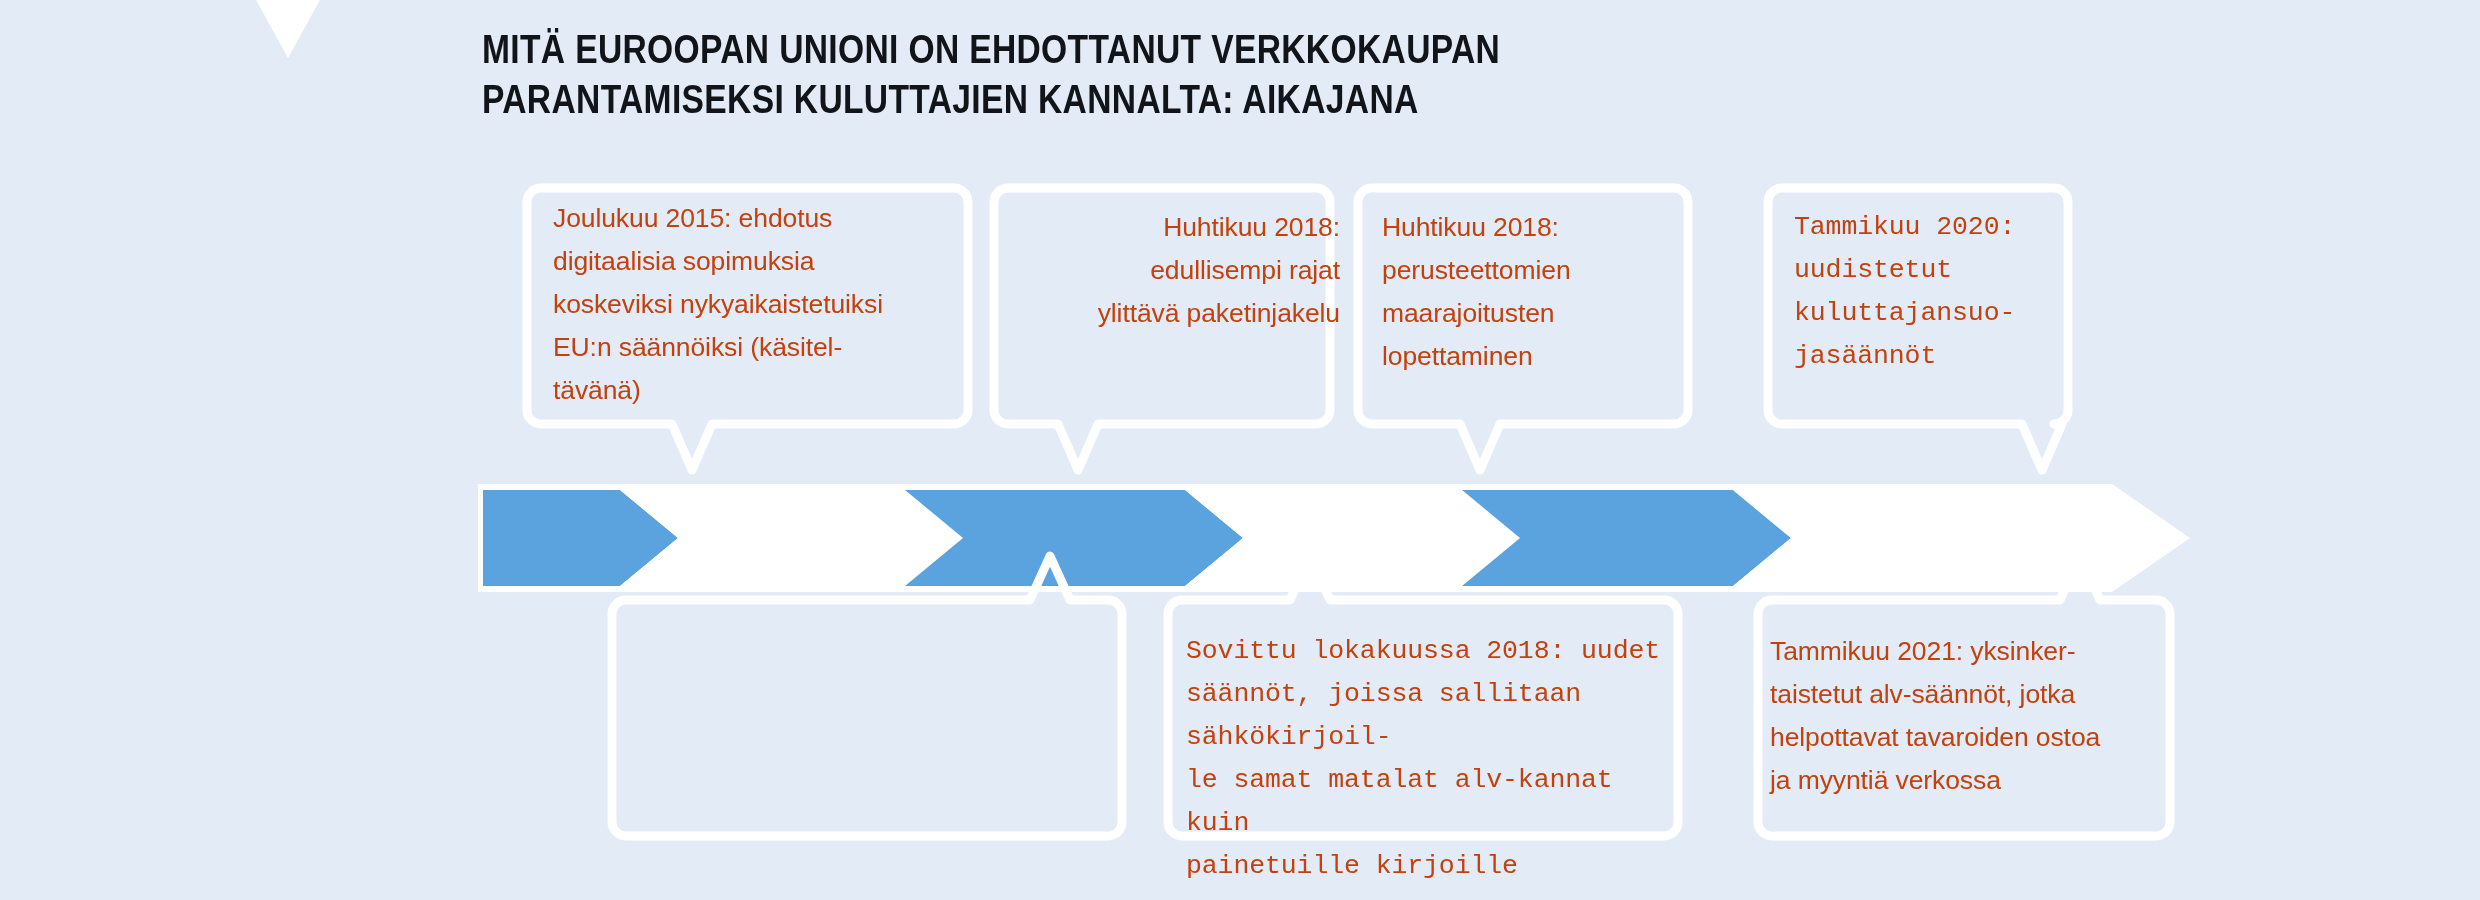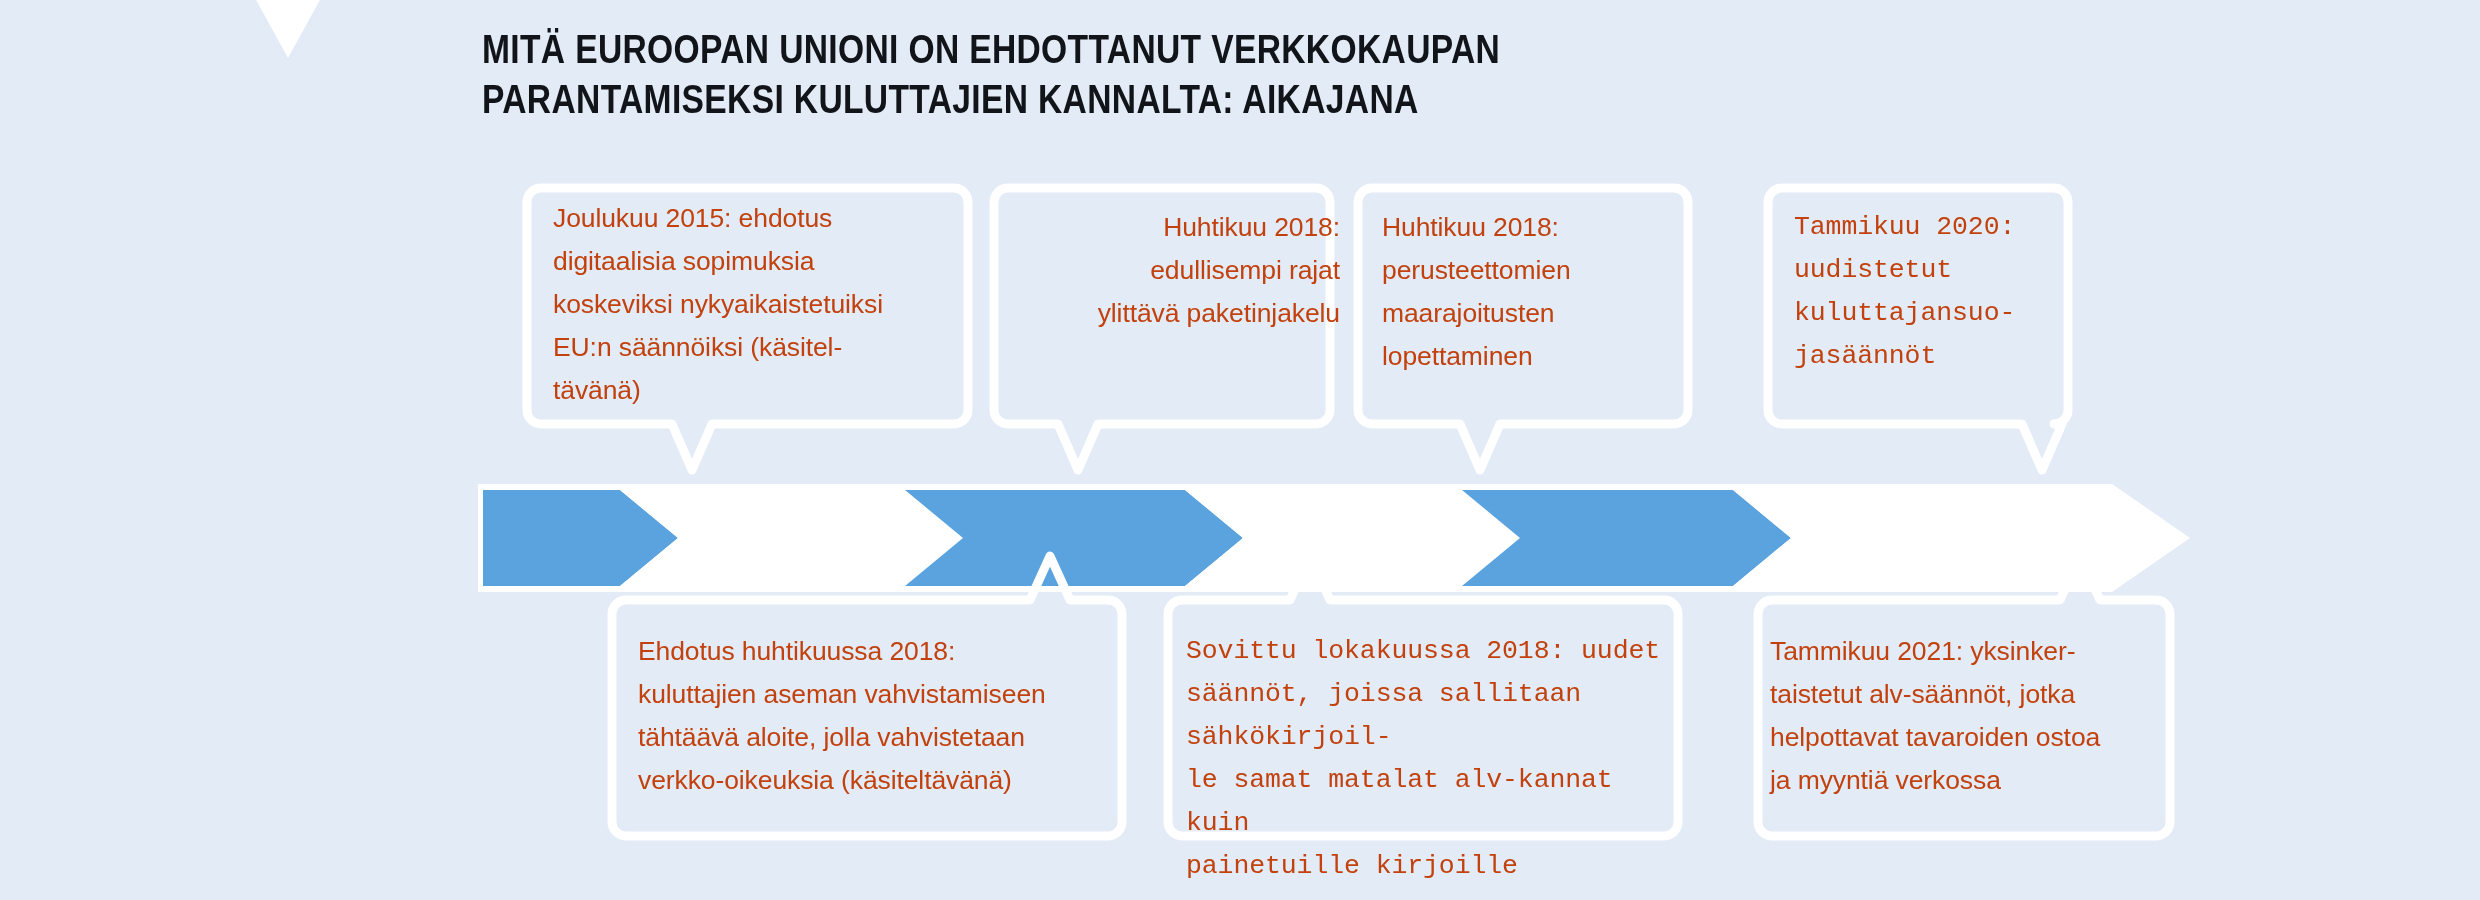--- a/index.html
+++ b/index.html
@@ -196,24 +196,20 @@
   <div class="callout-text" style="left:1382px; top:206px; width:320px;">Huhtikuu 2018:
 perusteettomien
 maarajoitusten
 lopettaminen</div>
 
   <div class="callout-text" style="left:1794px; top:206px; width:300px;font-family:Liberation Mono, monospace;">Tammikuu 2020:
 uudistetut
 kuluttajansuo-
 jasäännöt</div>
 
-  <div class="callout-text" style="left:638px; top:630px; width:480px;">Ehdotus huhtikuussa 2018:
-kuluttajien aseman vahvistamiseen
-tähtäävä aloite, jolla vahvistetaan
-verkko-oikeuksia (käsiteltävänä)</div>
 
   <div class="callout-text" style="left:1186px; top:630px; width:490px;font-family:Liberation Mono, monospace;">Sovittu lokakuussa 2018: uudet
 säännöt, joissa sallitaan sähkökirjoil-
 le samat matalat alv-kannat kuin
 painetuille kirjoille</div>
 
   <div class="callout-text" style="left:1770px; top:630px; width:390px;">Tammikuu 2021: yksinker-
 taistetut alv-säännöt, jotka
 helpottavat tavaroiden ostoa
 ja myyntiä verkossa</div>

